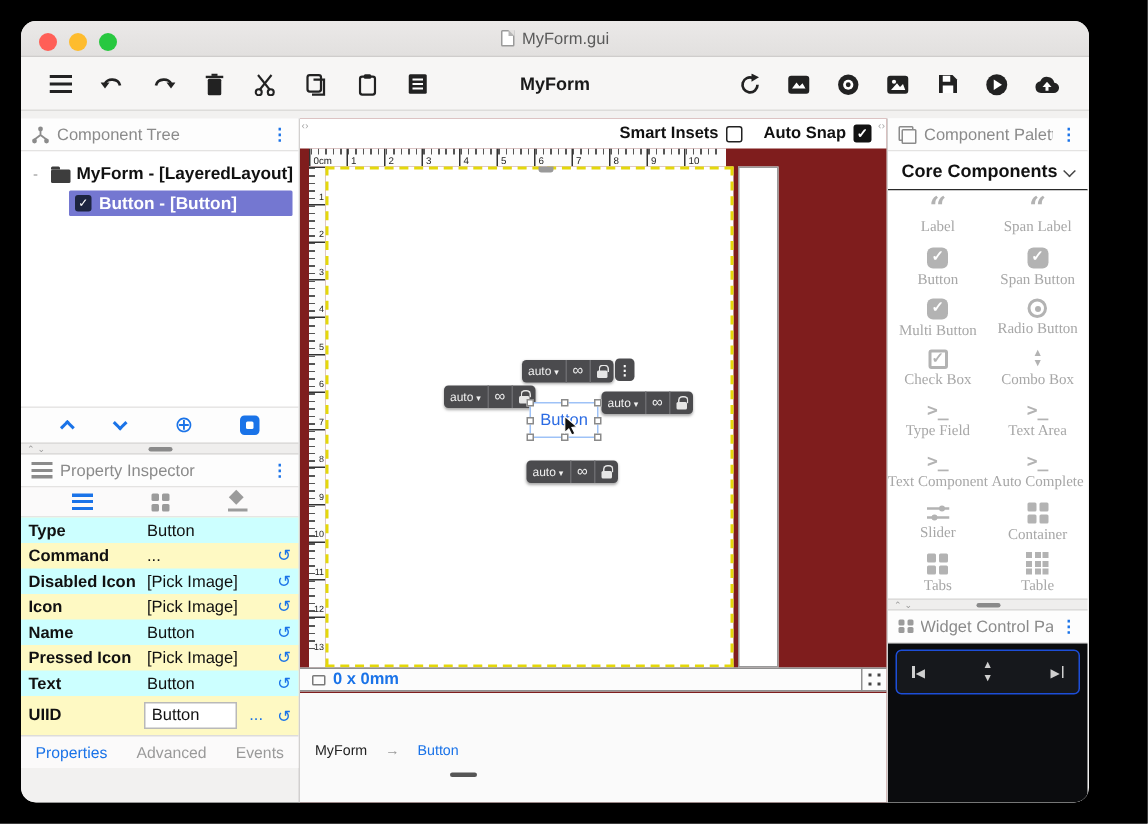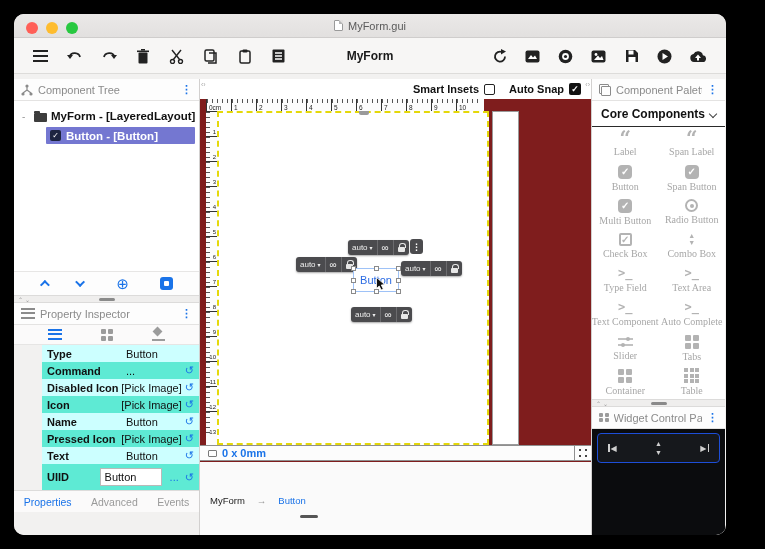--- a/index.html
+++ b/index.html
@@ -56,21 +56,21 @@
   .splitter .mini { position:absolute; left:4px; font-size:6px; color:#999; letter-spacing:2px; }
 
   
   .insp-tabs { height:20px; background:#fbfafa; border-bottom:1px solid #e6e5e4; display:flex; align-items:center; justify-content:space-around; padding:0 14px; }
   .ic-list { width:14px; height:11px; background:linear-gradient(#1a73e8 0 2px,transparent 2px 4.5px,#1a73e8 4.5px 6.5px,transparent 6.5px 9px,#1a73e8 9px 11px); cursor:pointer; }
   .ic-grid4 { display:inline-grid; grid-template-columns:5px 5px; grid-auto-rows:5px; gap:2px; cursor:pointer; }
   .ic-grid4 i { background:#9b9b9b; border-radius:1px; }
   .ic-paint { cursor:pointer; width:13px; height:13px; position:relative; }
   .ic-paint:before { content:""; position:absolute; left:2px; top:0; width:7px; height:7px; background:#9b9b9b; transform:rotate(45deg); }
   .ic-paint:after { content:""; position:absolute; left:0; bottom:0; width:13px; height:2px; background:#9b9b9b; }
-  .prows { background:#5eead4;margin-left:28px; }
+  .prows { background:#fef9c3; }
   .prow { display:flex; align-items:center; height:17px; padding:0 5px; font-size:11px; color:#111; }
   .prow.alt { background:#ccffff; }
   .prow .pl { width:79px; font-weight:bold; white-space:nowrap; }
   .prow .pv { flex:1; white-space:nowrap; }
   .reset { color:#1a73e8; font-size:11px; width:13px; text-align:right; cursor:pointer; }
   .prow.uiid { height:26px; }
   .uiid-input { width:62px; height:18px; border:1px solid #b9b9b9; font-size:11px; padding:0 4px; font-family:"Liberation Sans",sans-serif; color:#111; }
   .uiid-more { color:#1a73e8; font-size:11px; margin:0 6px 0 8px; cursor:pointer; }
   .insp-bottom { height:22px; border-top:1px solid #dddcdb; background:#fbfafa; display:flex; align-items:center; justify-content:space-around; font-size:10.5px; }
   .insp-bottom .bt { color:#9a9a9a; cursor:pointer; }
@@ -648,30 +648,30 @@
             </svg>
             <span class="pal-label">Slider</span>
           </div>
         <div class="pal-item">
             <span class="pi-grid2">
               <i></i>
               <i></i>
               <i></i>
               <i></i>
             </span>
+            <span class="pal-label">Container</span>
+          </div>
+        <div class="pal-item">
+            <span class="pi-grid2">
+              <i></i>
+              <i></i>
+              <i></i>
+              <i></i>
+            </span>
             <span class="pal-label">Tabs</span>
-          </div>
-        <div class="pal-item">
-            <span class="pi-grid2">
-              <i></i>
-              <i></i>
-              <i></i>
-              <i></i>
-            </span>
-            <span class="pal-label">Container</span>
           </div>
         <div class="pal-item">
             <span class="pi-grid3">
               <i></i>
               <i></i>
               <i></i>
               <i></i>
               <i></i>
               <i></i>
               <i></i>

